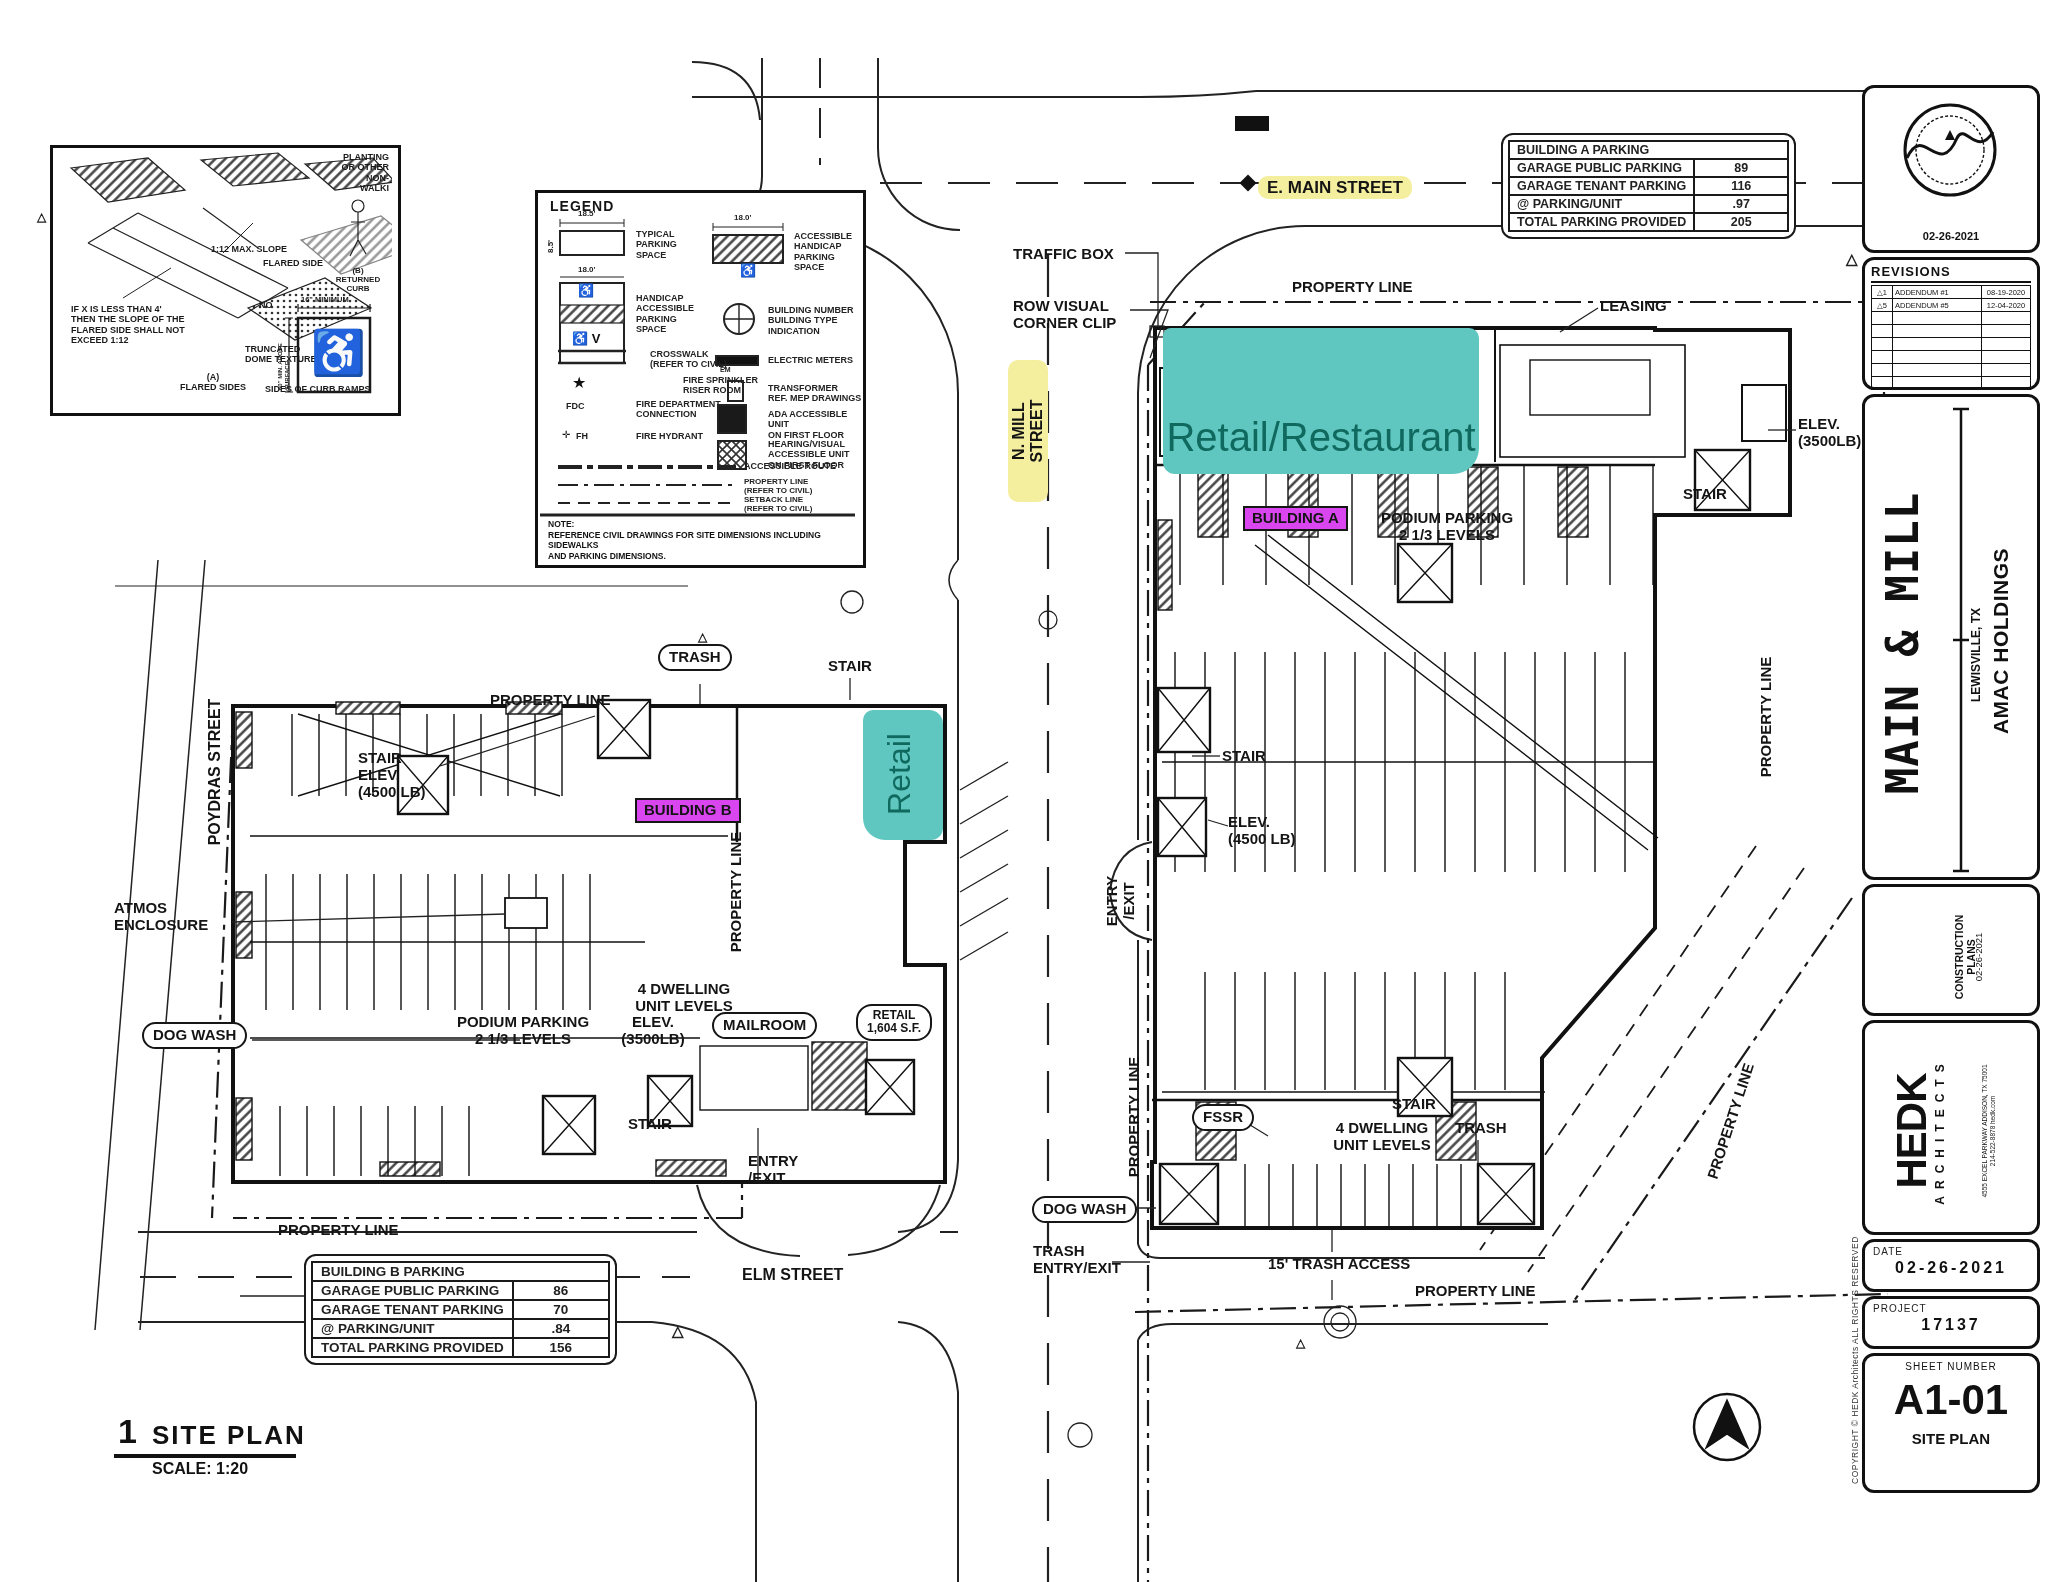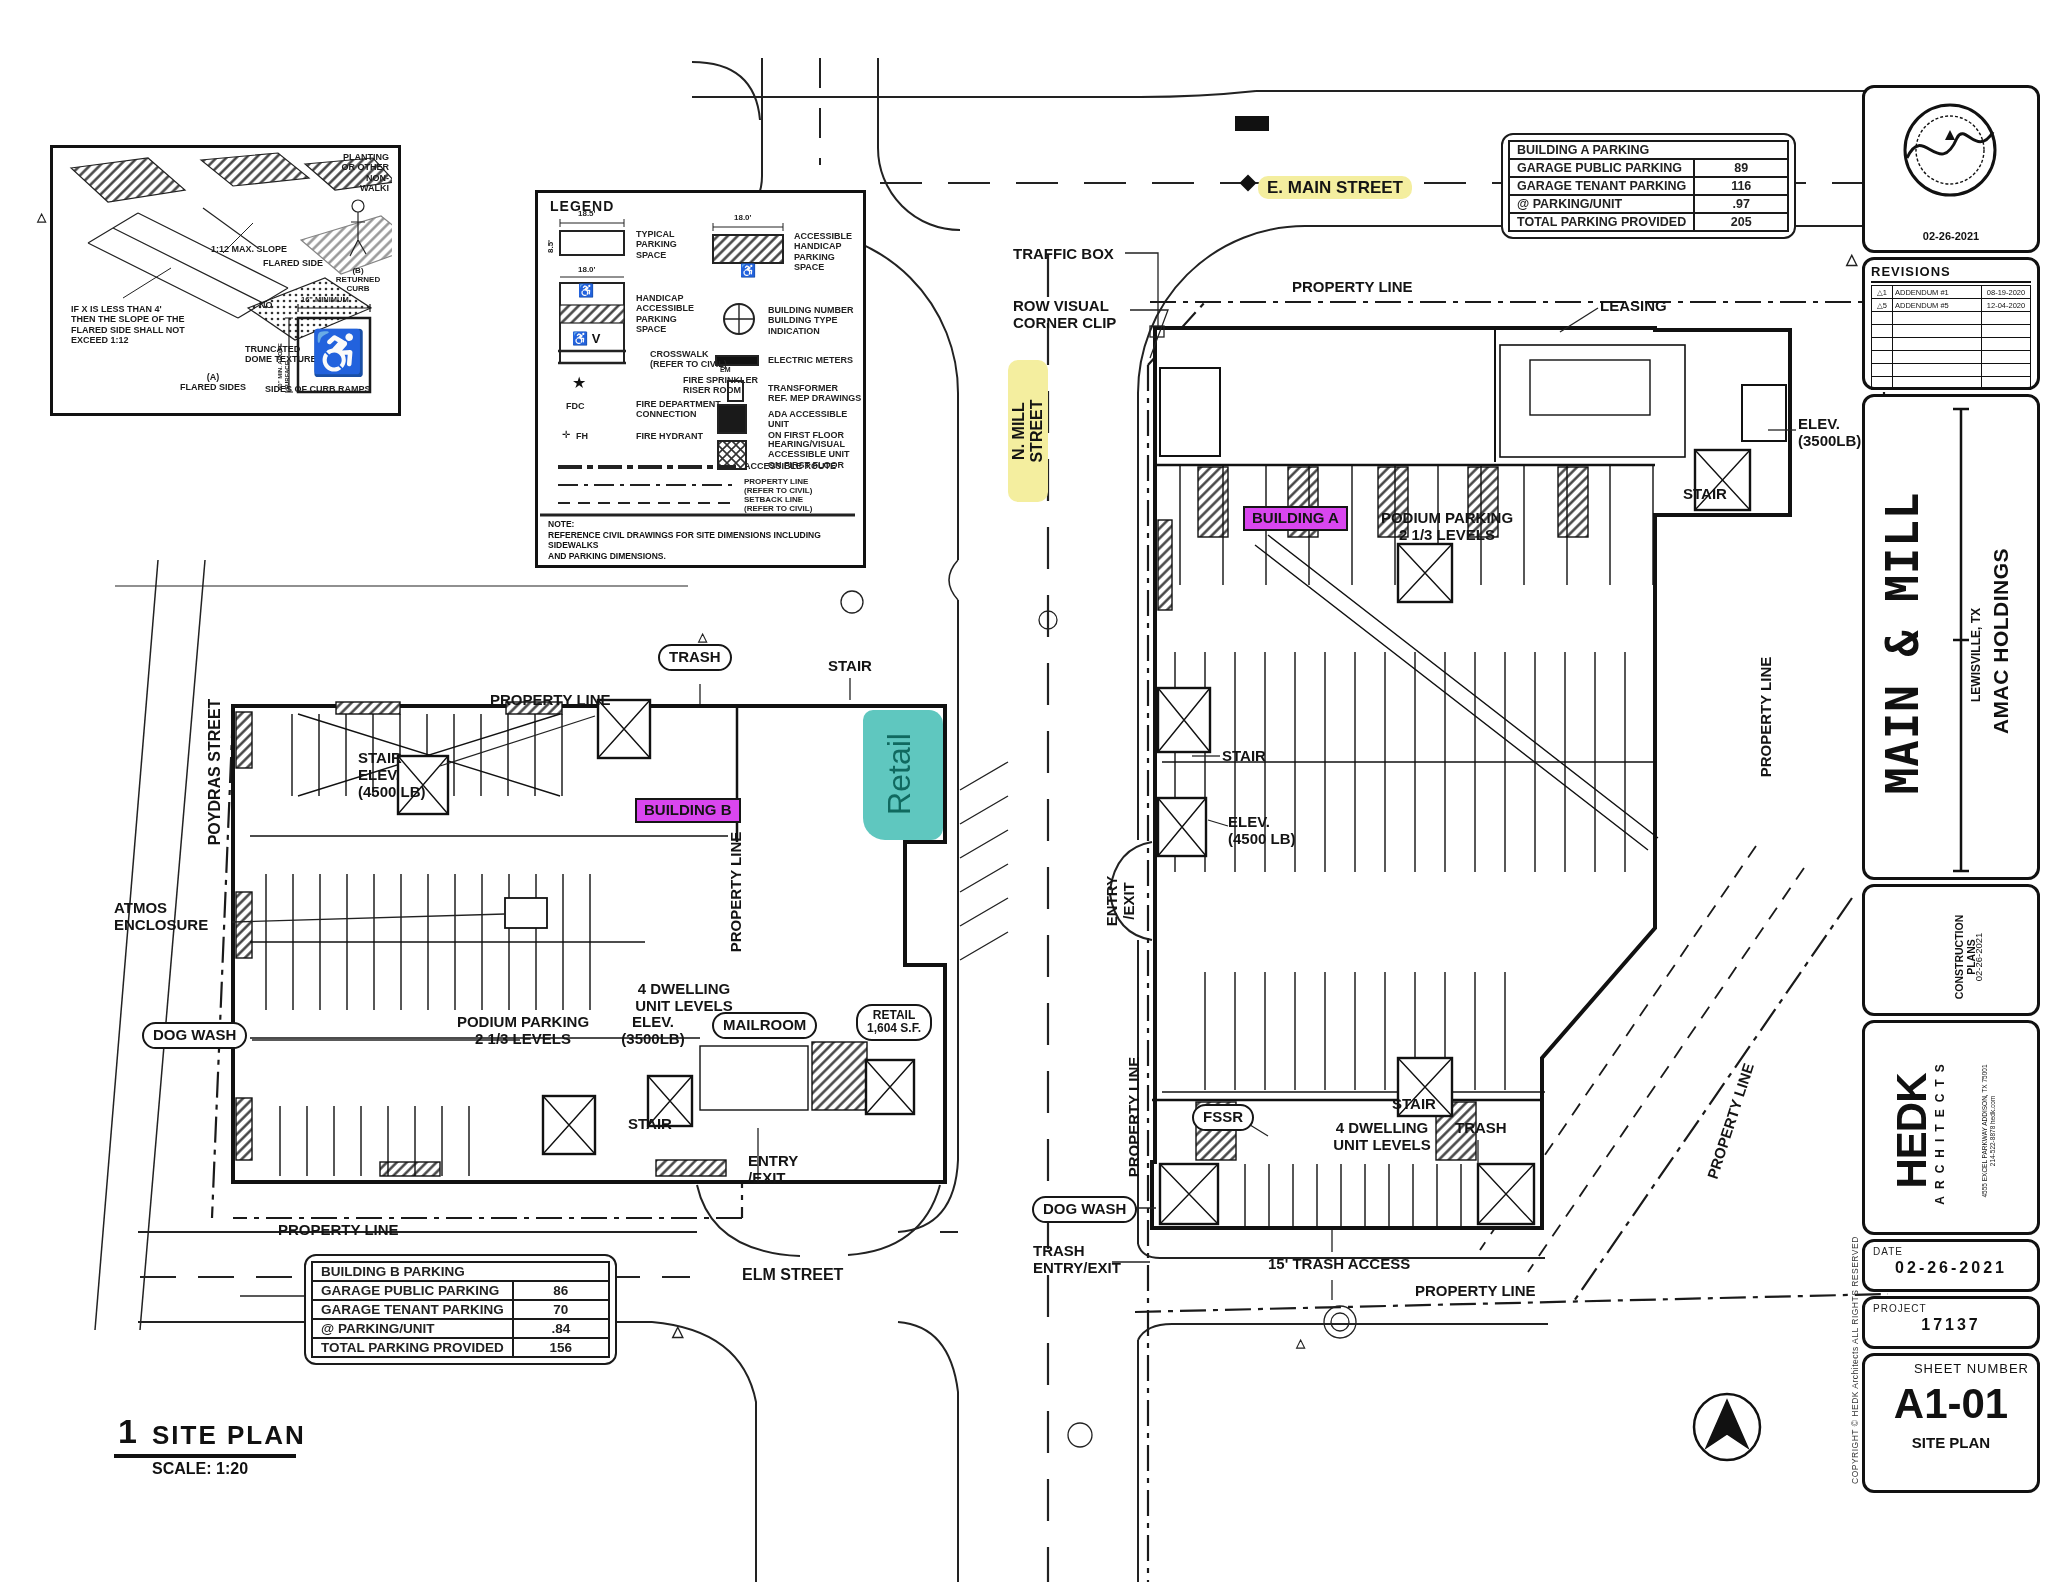--- a/index.html
+++ b/index.html
@@ -58,21 +58,21 @@
   .tb-firm{height:215px;}
   .vfirm{position:absolute;left:28px;top:202px;width:188px;transform:rotate(-90deg);transform-origin:0 0;text-align:center;}
   .vfirm .big{font-size:42px;font-weight:bold;letter-spacing:-1px;line-height:0.9;}
   .vfirm .arch{font-size:12px;font-weight:bold;letter-spacing:7px;margin-top:2px;}
   .vaddr{position:absolute;left:116px;top:202px;width:188px;transform:rotate(-90deg);transform-origin:0 0;
         font-size:6.5px;text-align:center;line-height:1.3;white-space:pre-line;}
   .tb-small{height:53px;padding:4px 8px;box-sizing:border-box;}
   .tb-small .cap{font-size:10px;letter-spacing:1px;color:#222;}
   .tb-small .val{font-size:16px;letter-spacing:3px;text-align:center;margin-top:2px;font-weight:600;}
   .tb-sheet{height:140px;padding:5px 8px;box-sizing:border-box;text-align:center;}
-  .tb-sheet .cap{font-size:13px;letter-spacing:1px;text-align:right;}
+  .tb-sheet .cap{font-size:10px;letter-spacing:1px;text-align:center;}
   .tb-sheet .num{font-size:42px;font-weight:bold;margin-top:4px;}
   .tb-sheet .nm{font-size:15px;font-weight:600;margin-top:6px;}
   .vcopy{position:absolute;left:1850px;top:1484px;width:442px;transform:rotate(-90deg);transform-origin:0 0;
         font-size:8.5px;color:#333;letter-spacing:0.5px;}
   
   .vt-num{position:absolute;left:118px;top:1412px;font-size:34px;font-weight:bold;}
   .vt-name{position:absolute;left:152px;top:1420px;font-size:26px;letter-spacing:2px;font-weight:600;}
   .vt-rule{position:absolute;left:114px;top:1454px;width:182px;height:3.5px;background:#111;}
   .vt-scale{position:absolute;left:152px;top:1460px;font-size:16px;font-weight:bold;}
 </style>
@@ -479,20 +479,23 @@
           </tr>
   </tbody>
       </table>
 </div>
 <div class="tri" style="left:1846px;top:250px;">△</div>
 <div class="tri" style="left:672px;top:1322px;">△</div>
 <div class="tri" style="left:698px;top:630px;font-size:12px;">△</div>
 <div class="tri" style="left:1094;top:210px;font-size:12px;">△</div>
 <div class="tri" style="left:1296px;top:1336px;font-size:12px;">△</div>
 
+<div class="teal teal-a">
+      <span>Retail/Restaurant</span>
+    </div>
 <div class="teal teal-b">
       <span class="vert">Retail</span>
     </div>
 
 <div class="lbl hl" style="left:1258px;top:176px;font-size:17px;">E. MAIN STREET</div>
 <div class="lbl hl vert" style="left:1008px;top:502px;width:124px;font-size:16px;text-align:center;">N. MILL STREET</div>
 <div class="lbl" style="left:742px;top:1266px;font-size:16px;">ELM STREET</div>
 <div class="lbl vert" style="left:206px;top:892px;width:240px;font-size:16px;text-align:center;">POYDRAS STREET</div>
 
 <div class="lbl" style="left:1013px;top:246px;">TRAFFIC BOX</div>

